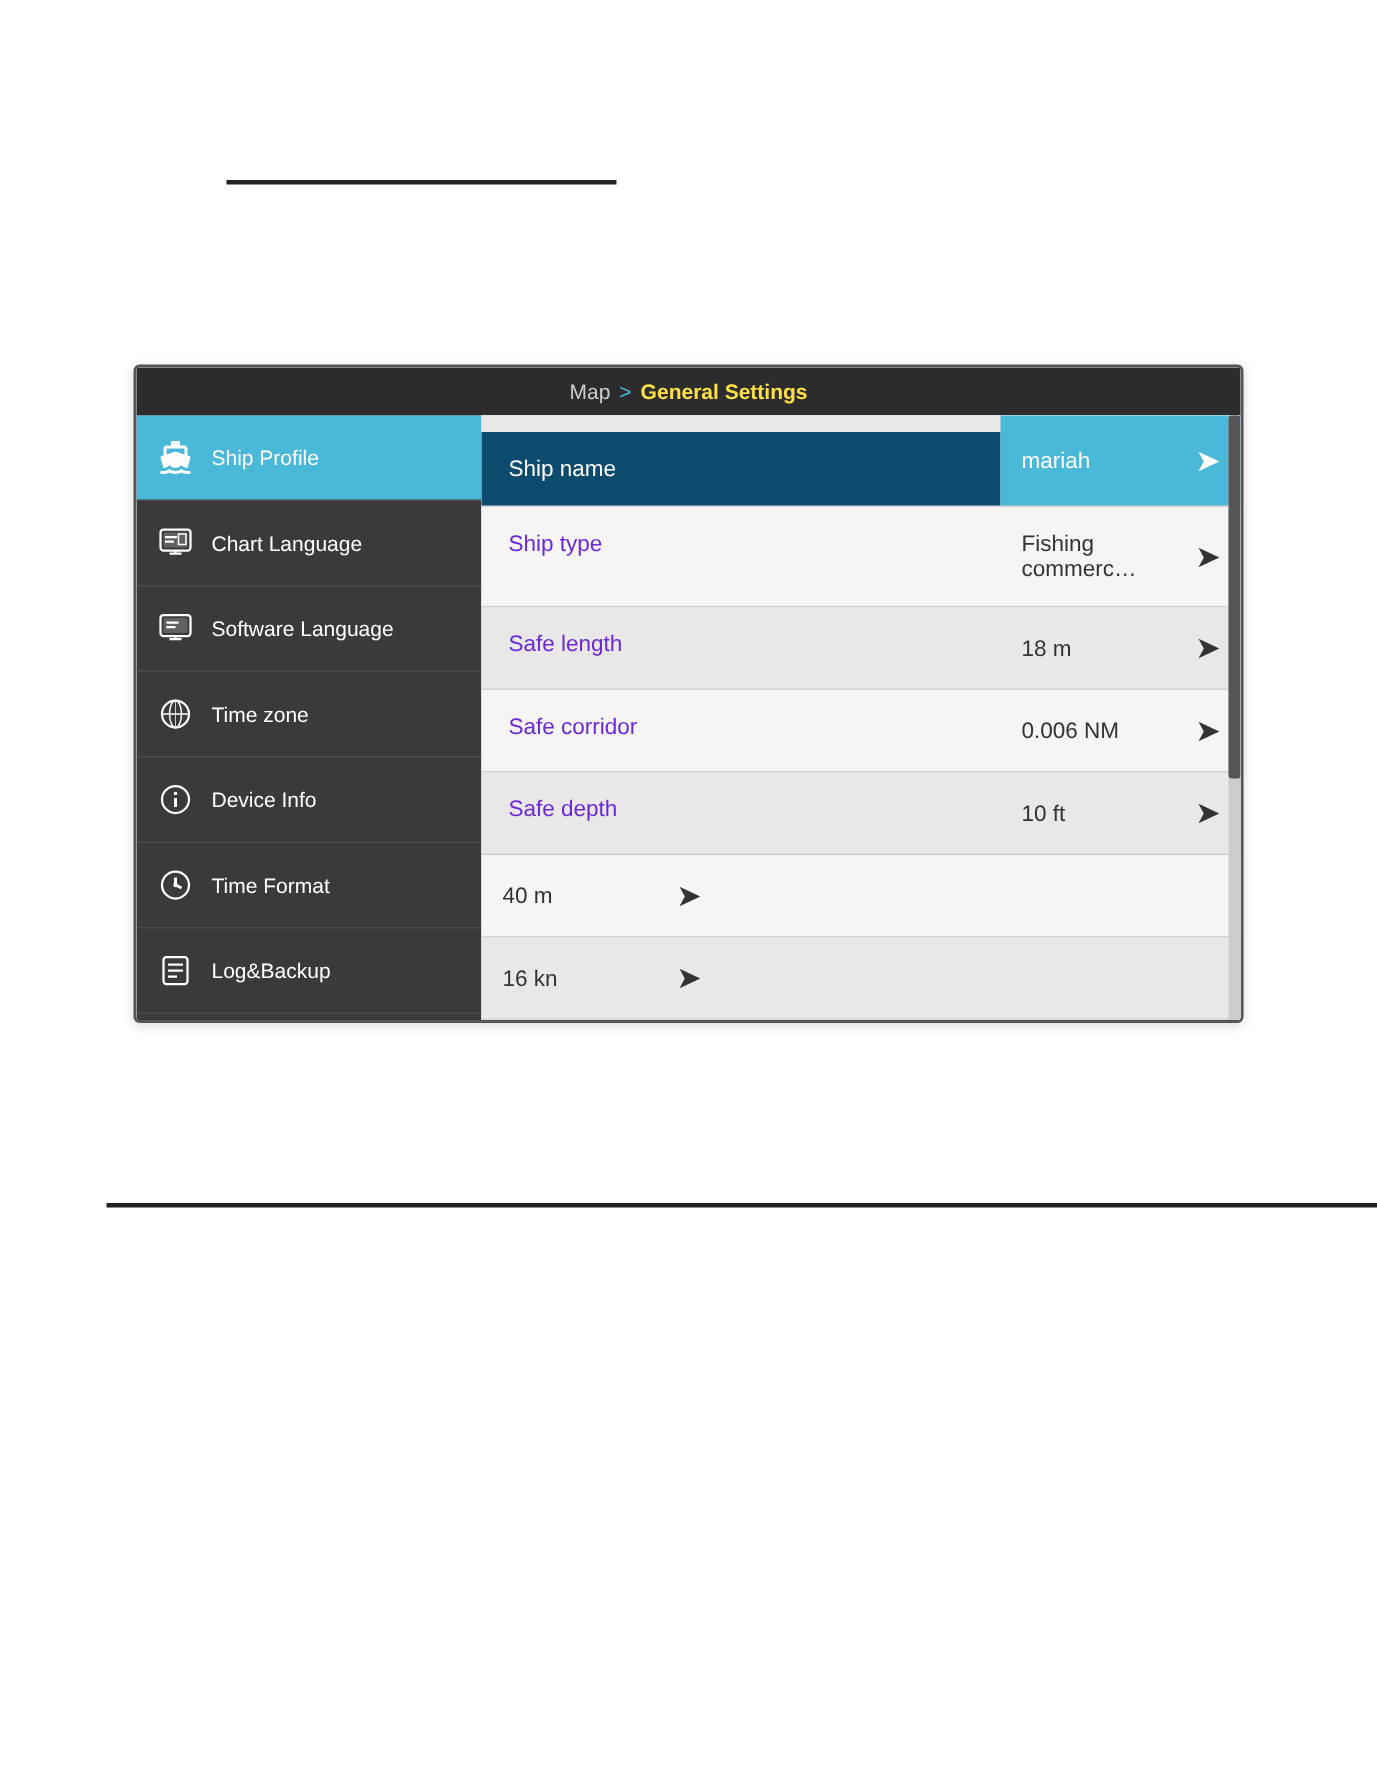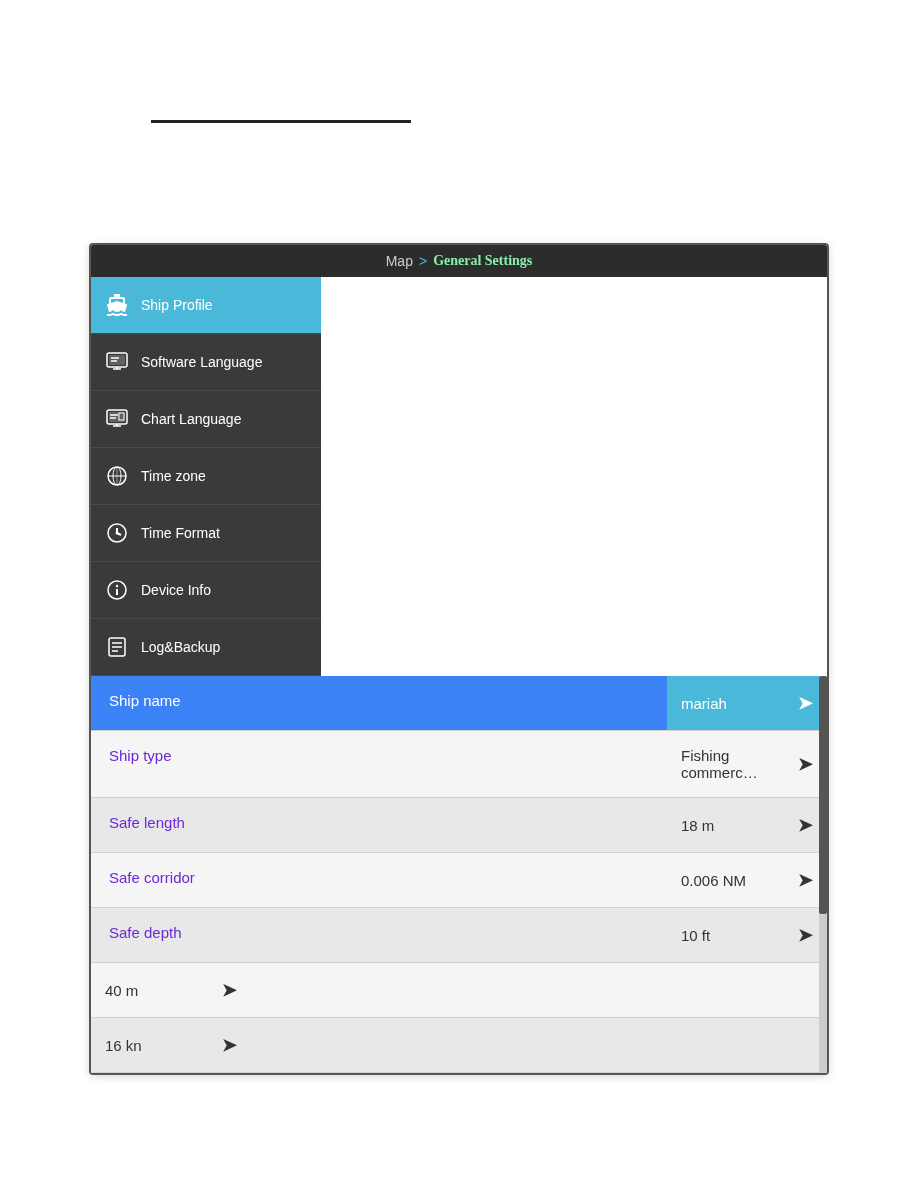--- a/index.html
+++ b/index.html
@@ -55,29 +55,28 @@
       gap: 6px;
     }
     .title-bar .breadcrumb-separator {
       color: #4ab8d8;
       font-size: 14px;
     }
     .title-bar .breadcrumb-map {
       color: #ccc;
     }
     .title-bar .breadcrumb-current {
-      color: #86efac;
+      color: #fde047;
       font-weight: 600;
-      font-family: Liberation Serif, serif;
     }
 
     
     .main-content {
       display: flex;
-      flex-direction: column;
+      flex-direction: row;
       background: #fff;
     }
 
     
     .sidebar {
       width: 230px;
       background: #3a3a3a;
       flex-shrink: 0;
     }
 
@@ -229,98 +228,98 @@
             </svg>
           </div>
           <span class="sidebar-item-label">Ship Profile</span>
         </div>
 
         <div class="sidebar-item">
           <div class="sidebar-icon">
             <svg class="icon-svg" viewBox="0 0 24 24" fill="white">
               <rect x="2" y="3" width="20" height="14" rx="2" ry="2" fill="none" stroke="white" stroke-width="1.5"></rect>
               <rect x="4" y="5" width="16" height="10" rx="1" fill="white" opacity="0.2"></rect>
-              <line x1="6" y1="8" x2="14" y2="8" stroke="white" stroke-width="1.5"></line>
-              <line x1="6" y1="11" x2="12" y2="11" stroke="white" stroke-width="1.5"></line>
-              <line x1="8" y1="19" x2="16" y2="19" stroke="white" stroke-width="1.5"></line>
-              <line x1="12" y1="17" x2="12" y2="19" stroke="white" stroke-width="1.5"></line>
-            </svg>
-          </div>
-          <span class="sidebar-item-label">Software Language</span>
-        </div>
-
-        <div class="sidebar-item">
-          <div class="sidebar-icon">
-            <svg class="icon-svg" viewBox="0 0 24 24" fill="white">
-              <rect x="2" y="3" width="20" height="14" rx="2" ry="2" fill="none" stroke="white" stroke-width="1.5"></rect>
-              <rect x="4" y="5" width="16" height="10" rx="1" fill="white" opacity="0.2"></rect>
               <line x1="5" y1="8" x2="13" y2="8" stroke="white" stroke-width="1.5"></line>
               <line x1="5" y1="11" x2="11" y2="11" stroke="white" stroke-width="1.5"></line>
               <rect x="14" y="6" width="5" height="7" fill="none" stroke="white" stroke-width="1"></rect>
               <line x1="8" y1="19" x2="16" y2="19" stroke="white" stroke-width="1.5"></line>
               <line x1="12" y1="17" x2="12" y2="19" stroke="white" stroke-width="1.5"></line>
             </svg>
           </div>
           <span class="sidebar-item-label">Chart Language</span>
         </div>
 
         <div class="sidebar-item">
           <div class="sidebar-icon">
             <svg class="icon-svg" viewBox="0 0 24 24" fill="white">
+              <rect x="2" y="3" width="20" height="14" rx="2" ry="2" fill="none" stroke="white" stroke-width="1.5"></rect>
+              <rect x="4" y="5" width="16" height="10" rx="1" fill="white" opacity="0.2"></rect>
+              <line x1="6" y1="8" x2="14" y2="8" stroke="white" stroke-width="1.5"></line>
+              <line x1="6" y1="11" x2="12" y2="11" stroke="white" stroke-width="1.5"></line>
+              <line x1="8" y1="19" x2="16" y2="19" stroke="white" stroke-width="1.5"></line>
+              <line x1="12" y1="17" x2="12" y2="19" stroke="white" stroke-width="1.5"></line>
+            </svg>
+          </div>
+          <span class="sidebar-item-label">Software Language</span>
+        </div>
+
+        <div class="sidebar-item">
+          <div class="sidebar-icon">
+            <svg class="icon-svg" viewBox="0 0 24 24" fill="white">
               <circle cx="12" cy="12" r="9" fill="none" stroke="white" stroke-width="1.5"></circle>
               <ellipse cx="12" cy="12" rx="4" ry="9" fill="none" stroke="white" stroke-width="1"></ellipse>
               <line x1="3" y1="12" x2="21" y2="12" stroke="white" stroke-width="1"></line>
               <line x1="12" y1="3" x2="12" y2="21" stroke="white" stroke-width="0.5"></line>
             </svg>
           </div>
           <span class="sidebar-item-label">Time zone</span>
         </div>
 
         <div class="sidebar-item">
           <div class="sidebar-icon">
             <svg class="icon-svg" viewBox="0 0 24 24" fill="white">
               <circle cx="12" cy="12" r="9" fill="none" stroke="white" stroke-width="1.5"></circle>
+              <line x1="12" y1="11" x2="12" y2="17" stroke="white" stroke-width="2"></line>
+              <circle cx="12" cy="8" r="1.2" fill="white"></circle>
+            </svg>
+          </div>
+          <span class="sidebar-item-label">Device Info</span>
+        </div>
+
+        <div class="sidebar-item">
+          <div class="sidebar-icon">
+            <svg class="icon-svg" viewBox="0 0 24 24" fill="white">
+              <circle cx="12" cy="12" r="9" fill="none" stroke="white" stroke-width="1.5"></circle>
               <line x1="12" y1="7" x2="12" y2="12" stroke="white" stroke-width="2"></line>
               <line x1="12" y1="12" x2="16" y2="14" stroke="white" stroke-width="2"></line>
               <circle cx="12" cy="12" r="1.5" fill="white"></circle>
             </svg>
           </div>
           <span class="sidebar-item-label">Time Format</span>
-        </div>
-
-        <div class="sidebar-item">
-          <div class="sidebar-icon">
-            <svg class="icon-svg" viewBox="0 0 24 24" fill="white">
-              <circle cx="12" cy="12" r="9" fill="none" stroke="white" stroke-width="1.5"></circle>
-              <line x1="12" y1="11" x2="12" y2="17" stroke="white" stroke-width="2"></line>
-              <circle cx="12" cy="8" r="1.2" fill="white"></circle>
-            </svg>
-          </div>
-          <span class="sidebar-item-label">Device Info</span>
         </div>
 
         <div class="sidebar-item">
           <div class="sidebar-icon">
             <svg class="icon-svg" viewBox="0 0 24 24" fill="white">
               <rect x="4" y="3" width="16" height="18" rx="2" fill="none" stroke="white" stroke-width="1.5"></rect>
               <line x1="7" y1="8" x2="17" y2="8" stroke="white" stroke-width="1.5"></line>
               <line x1="7" y1="12" x2="17" y2="12" stroke="white" stroke-width="1.5"></line>
               <line x1="7" y1="16" x2="13" y2="16" stroke="white" stroke-width="1.5"></line>
             </svg>
           </div>
           <span class="sidebar-item-label">Log&amp;Backup</span>
         </div>
 
       </div>
 
       <div class="right-panel">
         <div class="settings-table">
 
           <div class="settings-row">
-            <div class="settings-label" style="background:#3b82f6; color:#fff;">
+            <div class="settings-label" style="background:#0c4a6e; color:#fff;margin-top:11px;">
               <span>Ship name</span>
             </div>
             <div class="settings-value cyan">
               <span>mariah</span>
               <span class="chevron white">➤</span>
             </div>
           </div>
 
           <div class="settings-row">
             <div class="settings-label">

